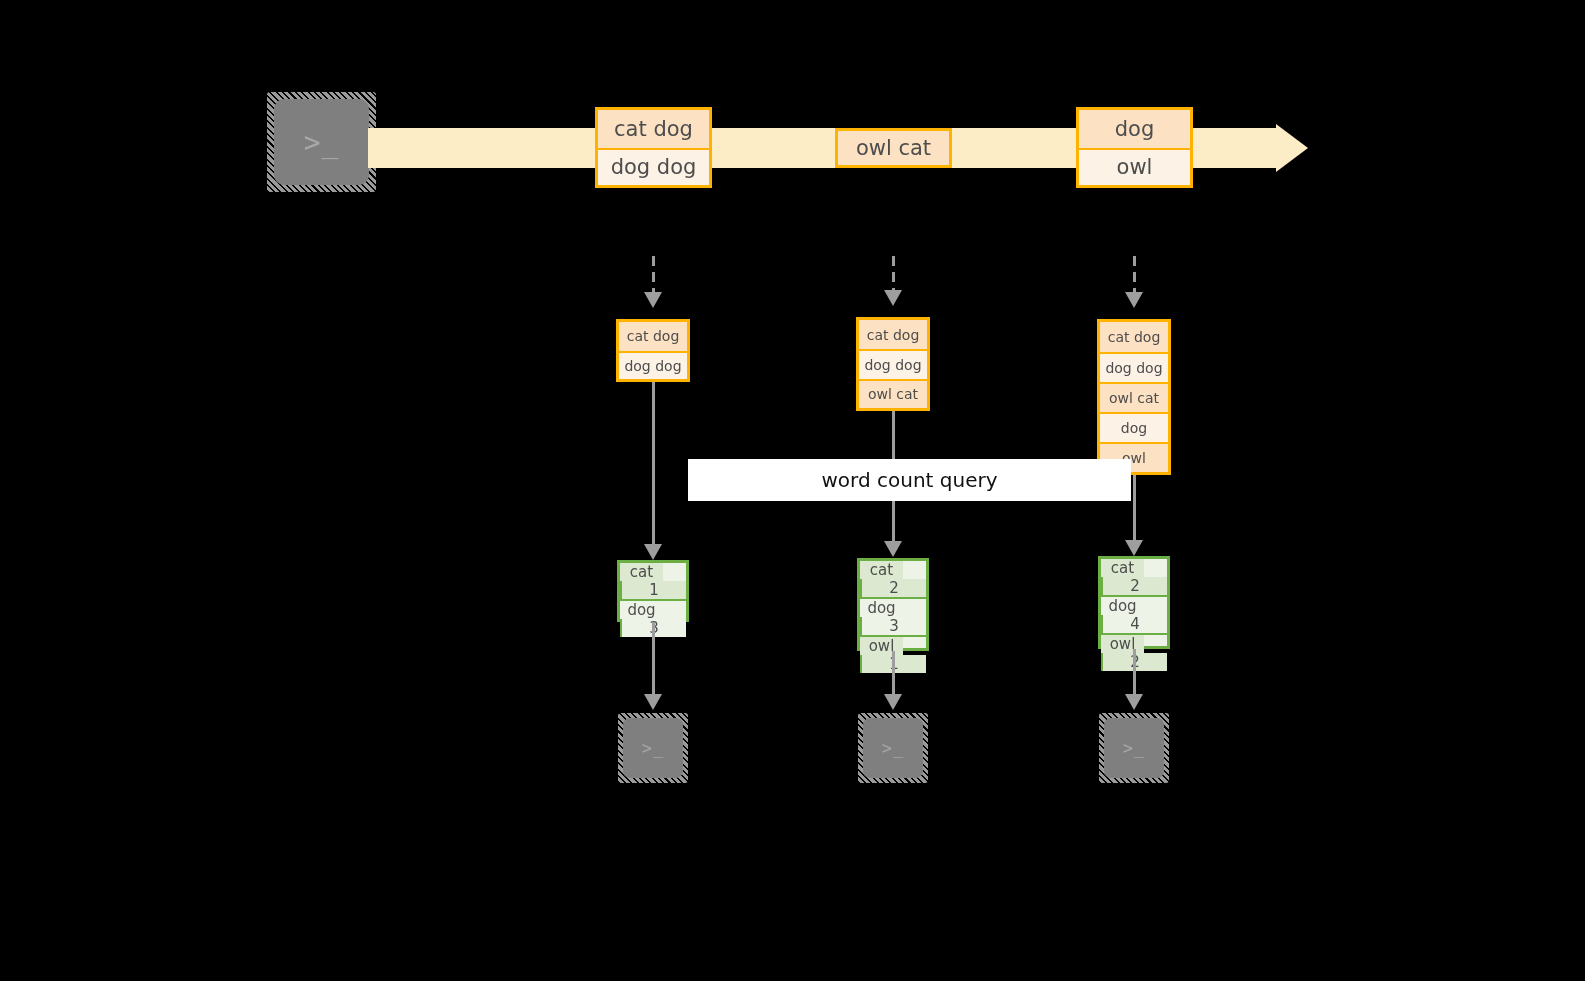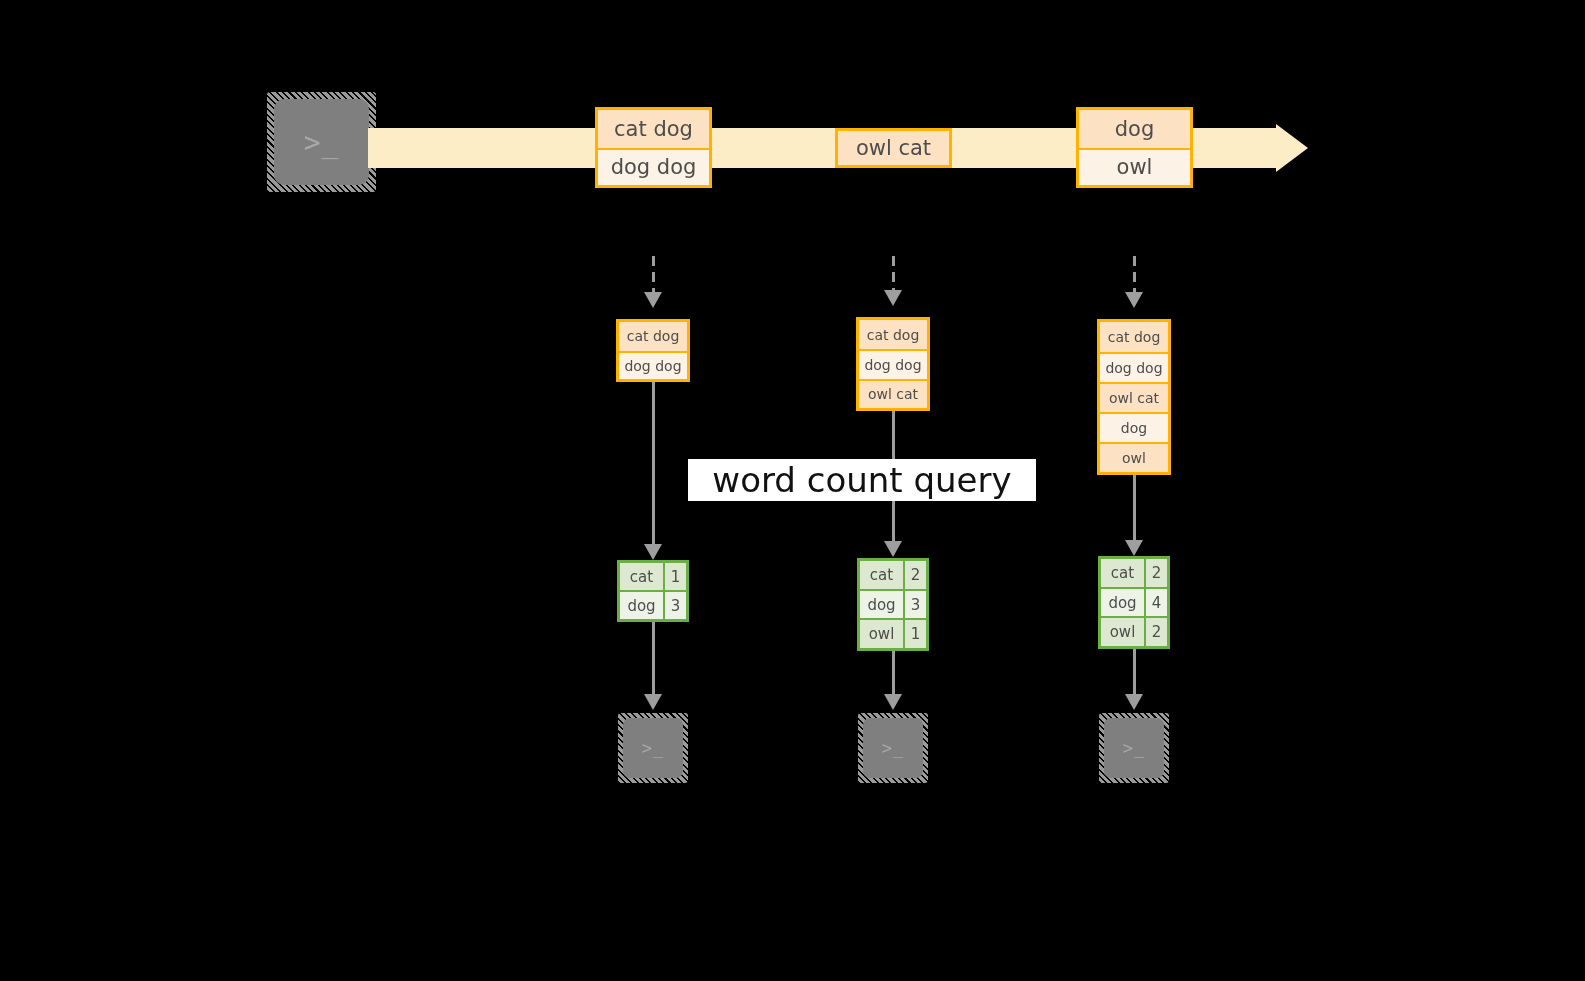--- a/index.html
+++ b/index.html
@@ -91,21 +91,21 @@
   .gbox {
     position: absolute;
     box-sizing: border-box;
     border: 3px solid #6AAE44;
     background: #EEF3E8;
     display: flex;
     flex-direction: column;
   }
   .gbox .grow {
     display: flex;
-    flex-direction: row;
+    flex-direction: column;
     flex: 1 1 auto;
     justify-content: center;
   }
   .gbox .grow + .grow {
     border-top: 2px solid #6AAE44;
   }
   .gbox .gcell {
     box-sizing: border-box;
     color: #4d4d4d;
     display: flex;
@@ -286,15 +286,15 @@
 
   <div class="vline" style="left:1133px; top:649px; height:47px;"></div>
   <div class="vhead" style="left:1125px; top:694px;"></div>
 
   <div class="term" style="left:1099px; top:713px; width:70px; height:70px;">
     <div class="hatch"></div>
     <div class="face" style="inset:5px; border-radius:7px;"></div>
     <div class="prompt" style="font-size:17px;">&gt;_</div>
   </div>
 
-  <div class="qlabel" style="left:688px; top:459px; width:348px; height:42px; font-size:34px;">word count query</div>
+  <div class="qlabel" style="left:688px; top:459px; width:443px; height:42px; font-size:20px;">word count query</div>
 
 </div>
 
 </body></html>

